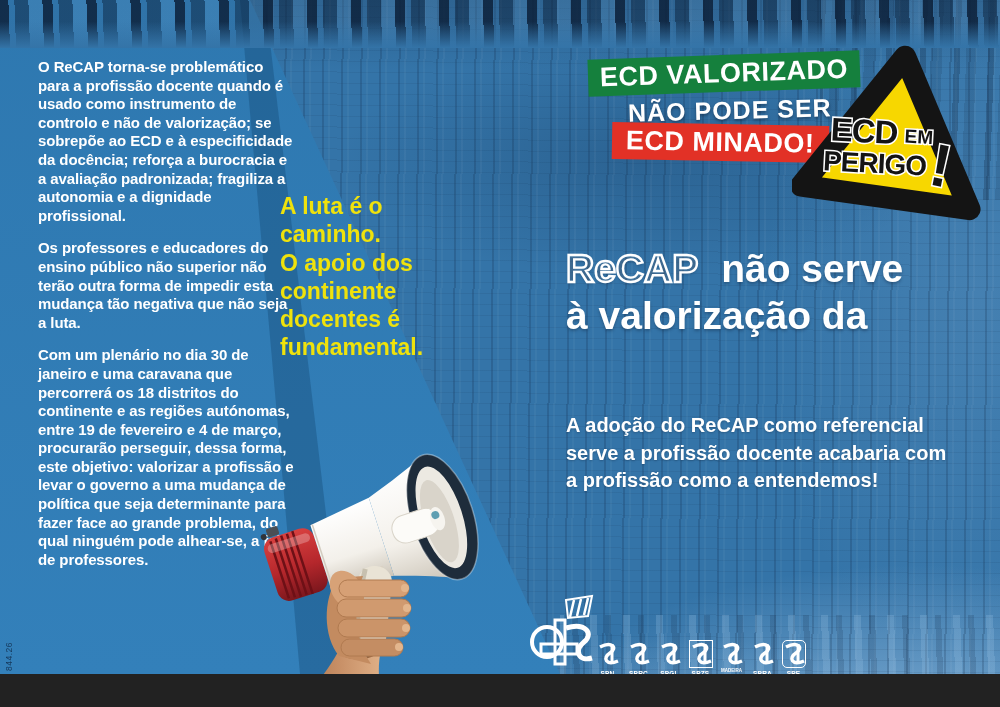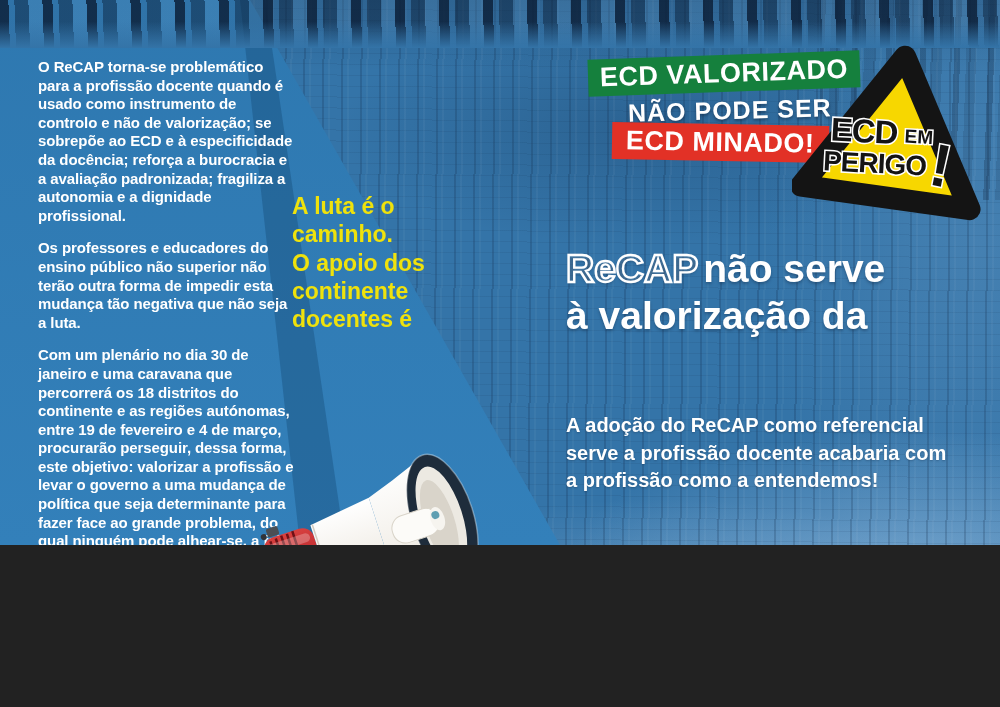--- a/index.html
+++ b/index.html
@@ -1,17 +1,17 @@
 <!DOCTYPE html>
 <html style="--bg-blue: #3474a8; --panel-blue: #3380ba; --accent-yellow: #efe20c; --stamp-green: #15803d; --stamp-red: #e23126; --triangle-yellow: #f7d700; --megaphone-red: #b5272c;"><head>
 <meta charset="utf-8">
 <style>
   html,body{margin:0;padding:0;background:#222;}
   .poster{
-    position:relative;width:1000px;height:545px;overflow:hidden;
+    position:relative;width:1000px;height:674px;overflow:hidden;
     font-family:"Liberation Sans",sans-serif;
     background:
       radial-gradient(120px 40px at 1% 0%, rgba(220,232,244,.5), transparent 70%),
       radial-gradient(520px 200px at 92% 104%, rgba(150,190,225,.62), transparent 68%),
       radial-gradient(400px 120px at 66% 107%, rgba(140,180,215,.38), transparent 70%),
       radial-gradient(420px 160px at 64% 24%, rgba(18,48,82,.25), transparent 72%),
       radial-gradient(300px 520px at 98% 45%, rgba(120,165,205,.25), transparent 72%),
       linear-gradient(180deg,#2c6493 0,var(--bg-blue,#3474a8) 70px);
   }
   .layer{position:absolute;inset:0;}
@@ -49,40 +49,40 @@
       repeating-linear-gradient(88deg, rgba(13,33,58,.85) 0 10px, rgba(52,100,145,.25) 10px 16px, rgba(13,33,58,.5) 16px 30px, rgba(96,146,188,.25) 30px 44px);
   }
   
   .col-left{
     position:absolute;left:38px;top:58px;width:256px;
     color:#fff;font-size:15px;line-height:1.24;letter-spacing:-.1px;font-weight:bold;
   }
   .col-left p{margin:0 0 14px 0;}
   
   .callout{
-    position:absolute;left:292px;top:192px;width:190px;
+    position:absolute;left:280px;top:192px;width:190px;
     color:var(--accent-yellow,#efe20c);font-size:23px;font-weight:bold;line-height:1.23;
   }
   
   .stamp{position:absolute;color:#fff;font-weight:bold;text-transform:uppercase;white-space:nowrap;}
   .stamp-green{left:588px;top:55px;background:var(--stamp-green,#15803d);font-size:27px;letter-spacing:.5px;padding:3px 12px;transform:rotate(-2deg);}
   .stamp-middle{left:628px;top:96px;font-size:25px;letter-spacing:1px;transform:rotate(-1.5deg);text-shadow:0 2px 3px rgba(10,25,45,.45);}
   .stamp-red{left:612px;top:124px;background:var(--stamp-red,#e23126);font-size:27px;letter-spacing:.5px;padding:3px 14px;transform:rotate(1deg);}
   
   .triangle-svg{position:absolute;left:792px;top:40px;width:204px;height:182px;}
   .triangle-svg .tri{fill:var(--triangle-yellow,#f7d700);}
   
   .headline{
     position:absolute;left:566px;top:246px;color:#fff;font-size:39px;font-weight:bold;line-height:1.2;
     text-shadow:0 2px 3px rgba(15,35,60,.35);white-space:nowrap;
   }
   .hollow{
     color:rgba(255,255,255,.10);
     -webkit-text-stroke:2.4px #fff;
-    margin-right:5px;display:inline-block;
+    margin-right:23px;display:inline-block;
   }
   .subtext{
     position:absolute;left:566px;top:412px;color:#fff;font-size:20px;font-weight:bold;line-height:1.38;white-space:nowrap;
     text-shadow:0 1px 2px rgba(15,35,60,.3);
   }
   
   .megaphone-svg{position:absolute;left:243px;top:440px;width:300px;height:267px;}
   
   .fenprof-svg{position:absolute;left:530px;top:594px;width:66px;height:94px;}
   .unions{position:absolute;left:594px;top:640px;display:flex;gap:4px;}
@@ -115,20 +115,21 @@
     <p>Os professores e educadores do ensino público não superior não terão outra forma de impedir esta mudança tão negativa que não seja a luta.</p>
     <p>Com um plenário no dia 30 de janeiro e uma caravana que percorrerá os 18 distritos do continente e as regiões autónomas, entre 19 de fevereiro e 4 de março, procurarão perseguir, dessa forma, este objetivo: valorizar a profissão e levar o governo a uma mudança de política que seja determinante para fazer face ao grande problema, do qual ninguém pode alhear-se, a falta de professores.</p>
   </div>
 
   <div class="callout">
     <div>A luta é o</div>
     <div>caminho.</div>
     <div>O apoio dos</div>
     <div>continente</div>
     <div>docentes é</div>
+    <div>fundamental.</div>
   </div>
 
   <div class="stamp stamp-green">ECD VALORIZADO</div>
   <div class="stamp stamp-middle">NÃO PODE SER</div>
   <div class="stamp stamp-red">ECD MINADO!</div>
 
   <svg class="triangle-svg" viewBox="0 0 200 182">
     <g transform="rotate(8 100 96)">
       <path class="tri" d="M100 16 L185 158 L15 158 Z" stroke="#141414" stroke-width="22" stroke-linejoin="round"></path>
       <g transform="rotate(-5 100 112)" font-family="Liberation Sans, sans-serif" font-weight="bold" fill="#141414" stroke="#ffffff" stroke-width="3" paint-order="stroke">

